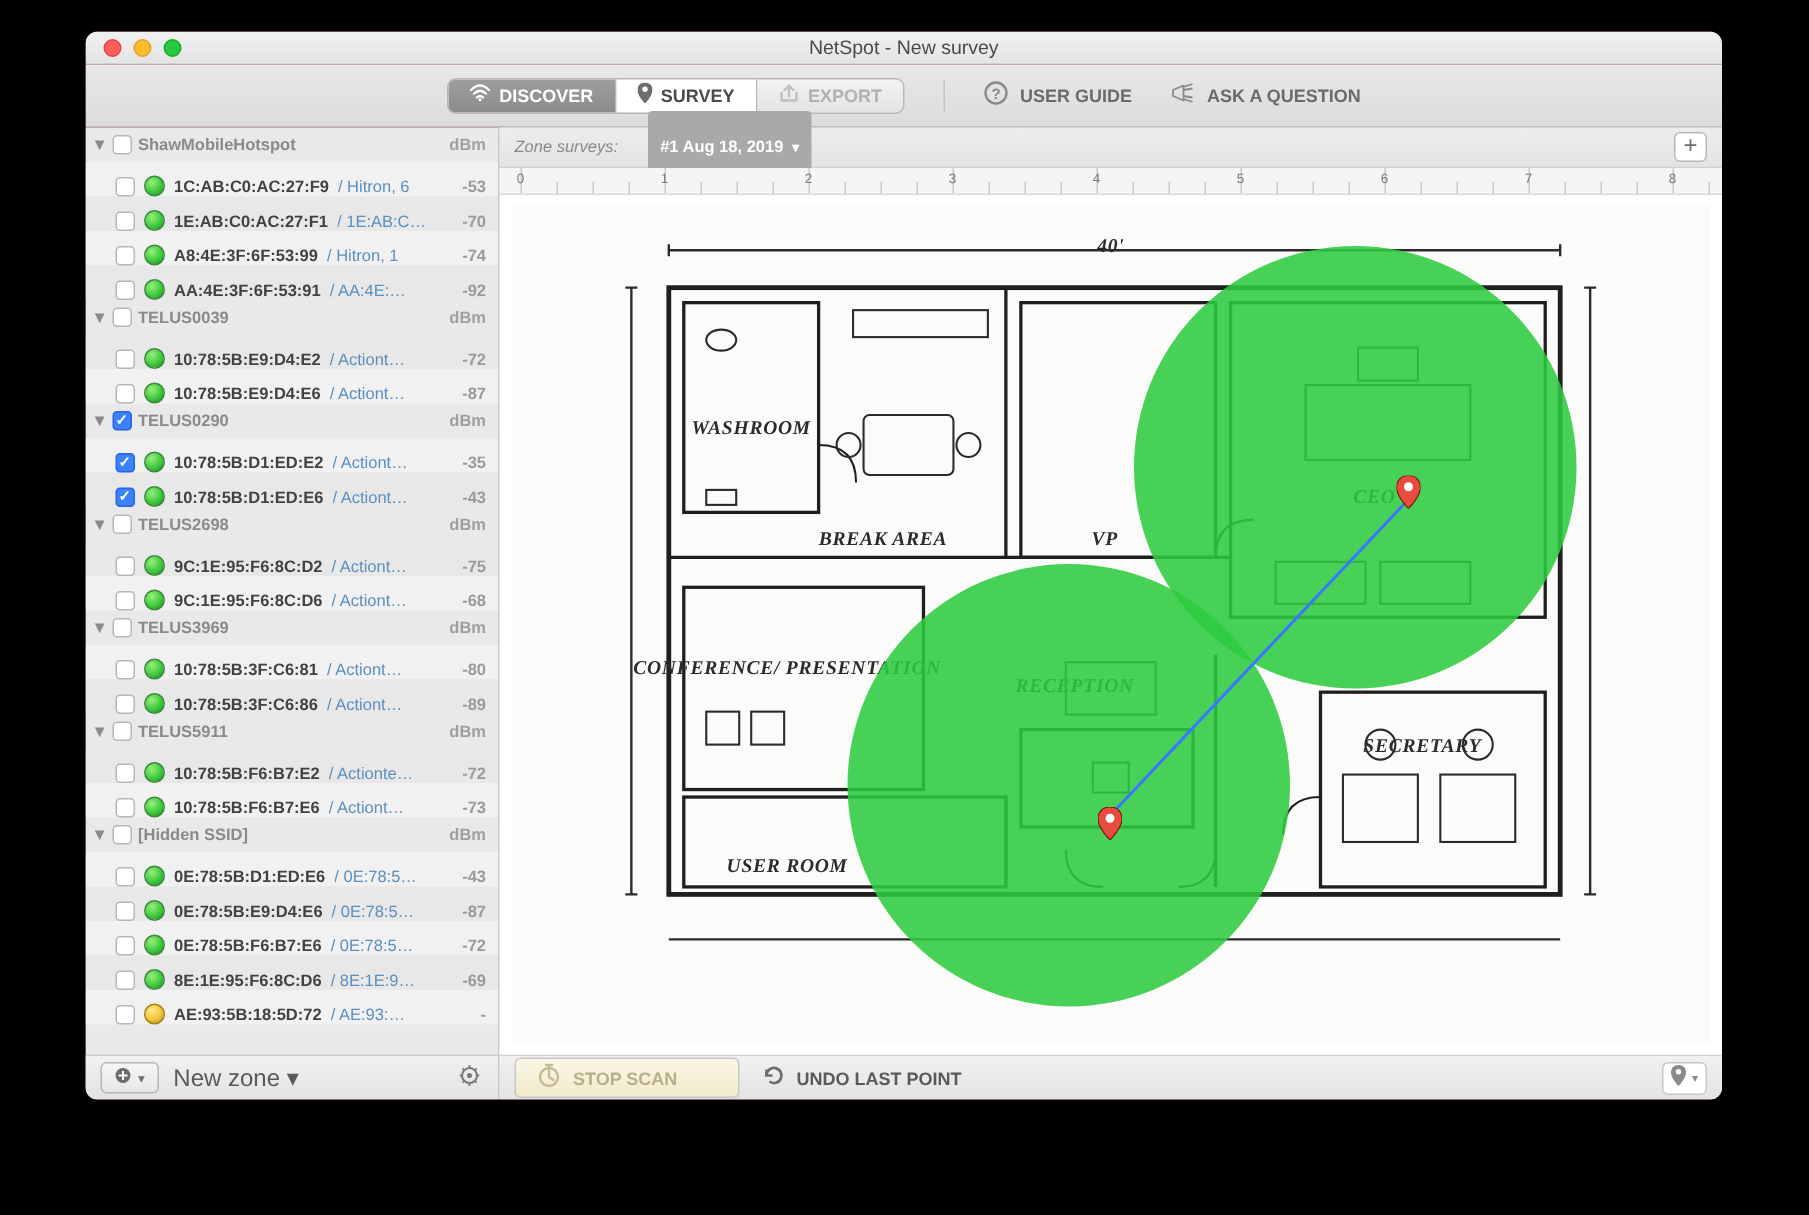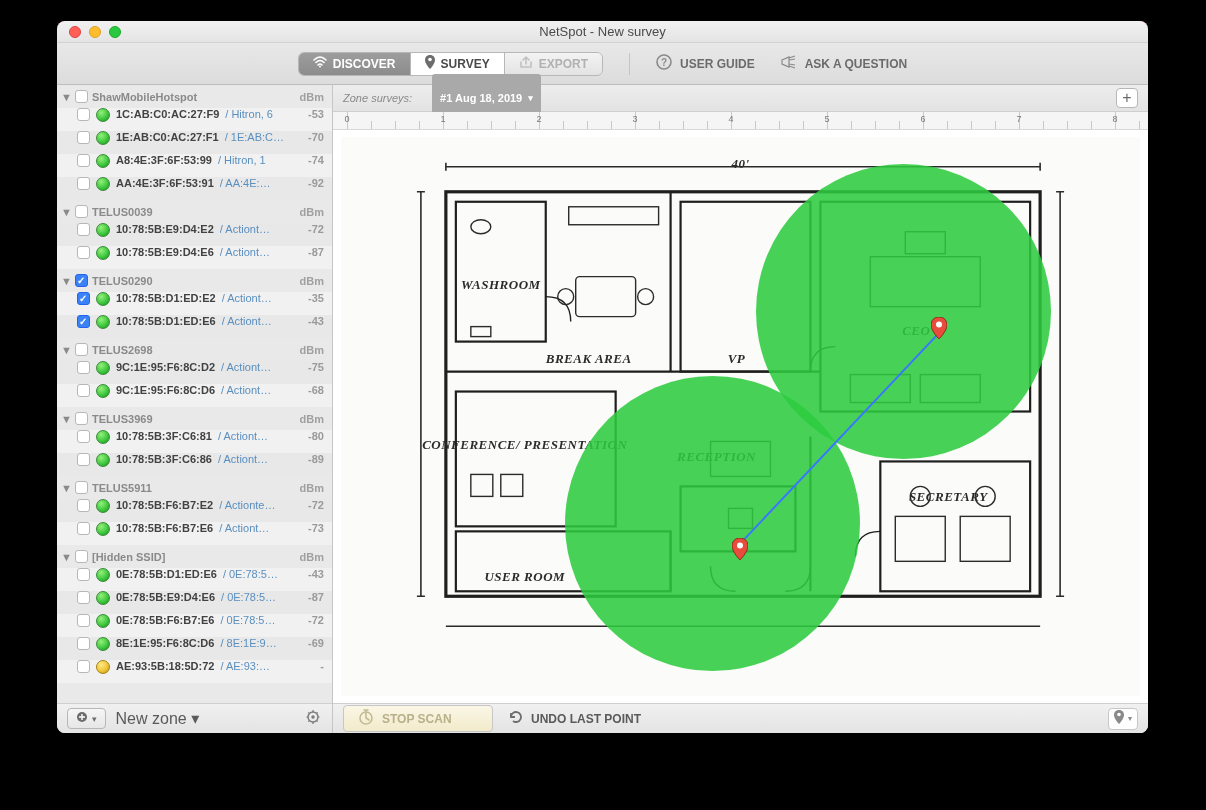--- a/index.html
+++ b/index.html
@@ -100,21 +100,21 @@
   }
   .ck.blue { background: #3b82f6; border-color: #2563eb; }
   .ck.blue:after {
     content: "✓"; color: #fff; font-size: 10px; line-height: 11px;
     position: absolute; left: 1px; top: 0; font-weight: 700;
   }
   .gname { flex: 1; overflow: hidden; text-overflow: ellipsis; white-space: nowrap; }
   .dbm { font-size: 11px; color: #a0a0a0; font-weight: 700; }
 
   .row {
-    display: flex; align-items: flex-start;
+    display: flex; align-items: flex-end;
     height: 23px; padding: 0 8px 0 20px;
     font-size: 11px;
     gap: 6px;
   }
   .row:nth-child(even) { background: #f1f1f1; }
   .row:nth-child(odd)  { background: #e8e8e8; }
   .dot {
     width: 14px; height: 14px; border-radius: 50%;
     background: radial-gradient(circle at 35% 30%, #97ef7b, #3fc93f 55%, #198b19 100%);
     border: 0.5px solid #3a8c3a;

